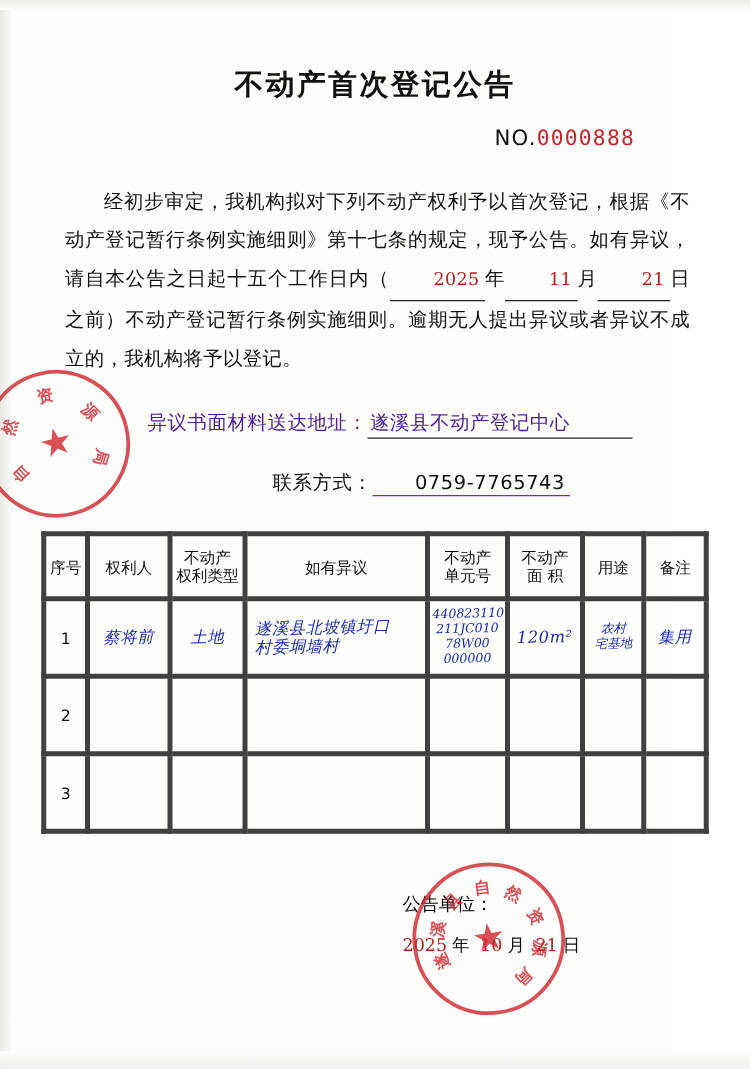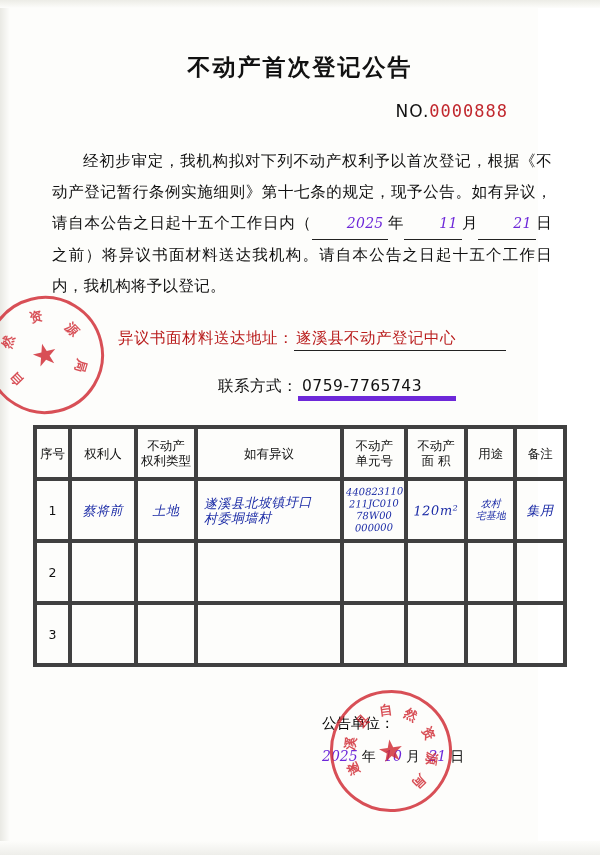--- a/index.html
+++ b/index.html
@@ -79,60 +79,60 @@
     color: #111;
     text-align: justify;
     letter-spacing: 0.3px;
   }
   .body-text p {
     margin: 0;
     text-indent: 2em;
   }
   .hand-inline {
     font-family: "DejaVu Serif", "Liberation Serif", serif;
-    color: #6d28d9;
-    font-style: italic;
+    color: #b91c1c;
     border-bottom: 1px solid #222;
     padding: 0 4px;
     font-size: 14px;
   }
   .hand-blank {
     display: inline-block;
     min-width: 34px;
     text-align: center;
   }
 
   .addr-line {
     position: absolute;
     left: 118px;
     top: 328px;
     font-size: 15.5px;
-    color: #b91c1c;
+    color: #4c1d95;
     letter-spacing: 0.5px;
     font-family: Liberation Serif, serif;
   }
   .addr-line .underline {
     border-bottom: 1px solid #222;
     padding: 0 2px 1px 2px;
     display: inline-block;
     min-width: 208px;
   }
   .tel-line {
     position: absolute;
     left: 218px;
     top: 376px;
     font-size: 15.5px;
     color: #111;
     letter-spacing: 0.5px;
   }
   .tel-line .underline {
-    border-bottom: 5px solid #6d28d9;
+    border-bottom: 1px solid #6d28d9;
     padding: 0 4px 1px 4px;
     display: inline-block;
     min-width: 150px;
+    text-align: right;
   }
 
   
   .reg-table {
     position: absolute;
     left: 33px;
     top: 425px;
     width: 534px;
     border-collapse: collapse;
     table-layout: fixed;
@@ -260,21 +260,21 @@
   <div class="paper-edge-bottom"></div>
 
   <div class="doc-title">不动产首次登记公告</div>
 
   <div class="serial-row">
     <span class="serial-label">NO.</span><span class="serial-number">0000888</span>
   </div>
 
   <div class="body-text">
     <p>
-      <span>经初步审定，我机构拟对下列不动产权利予以首次登记，根据《不动产登记暂行条例实施细则》第十七条的规定，现予公告。如有异议，请自本公告之日起十五个工作日内（</span><span class="hand-inline hand-blank">2025</span><span>年</span><span class="hand-inline hand-blank">11</span><span>月</span><span class="hand-inline hand-blank">21</span><span>日之前）</span><span>将异议书面材料送达我机构。请自本公告之日起十五个工作日内，我机构将予以登记。</span>
+      <span>经初步审定，我机构拟对下列不动产权利予以首次登记，根据《不动产登记暂行条例实施细则》第十七条的规定，现予公告。如有异议，请自本公告之日起十五个工作日内（</span><span class="hand-inline hand-blank">2025</span><span>年</span><span class="hand-inline hand-blank">11</span><span>月</span><span class="hand-inline hand-blank">21</span><span>日之前）</span><span>不动产登记暂行条例实施细则。逾期无人提出异议或者异议不成立的，我机构将予以登记。</span>
     </p>
   </div>
 
   <div class="addr-line">
     <span>异议书面材料送达地址：</span><span class="underline">遂溪县不动产登记中心</span>
   </div>
 
   <div class="tel-line">
     <span>联系方式：</span><span class="underline">0759-7765743</span>
   </div>

